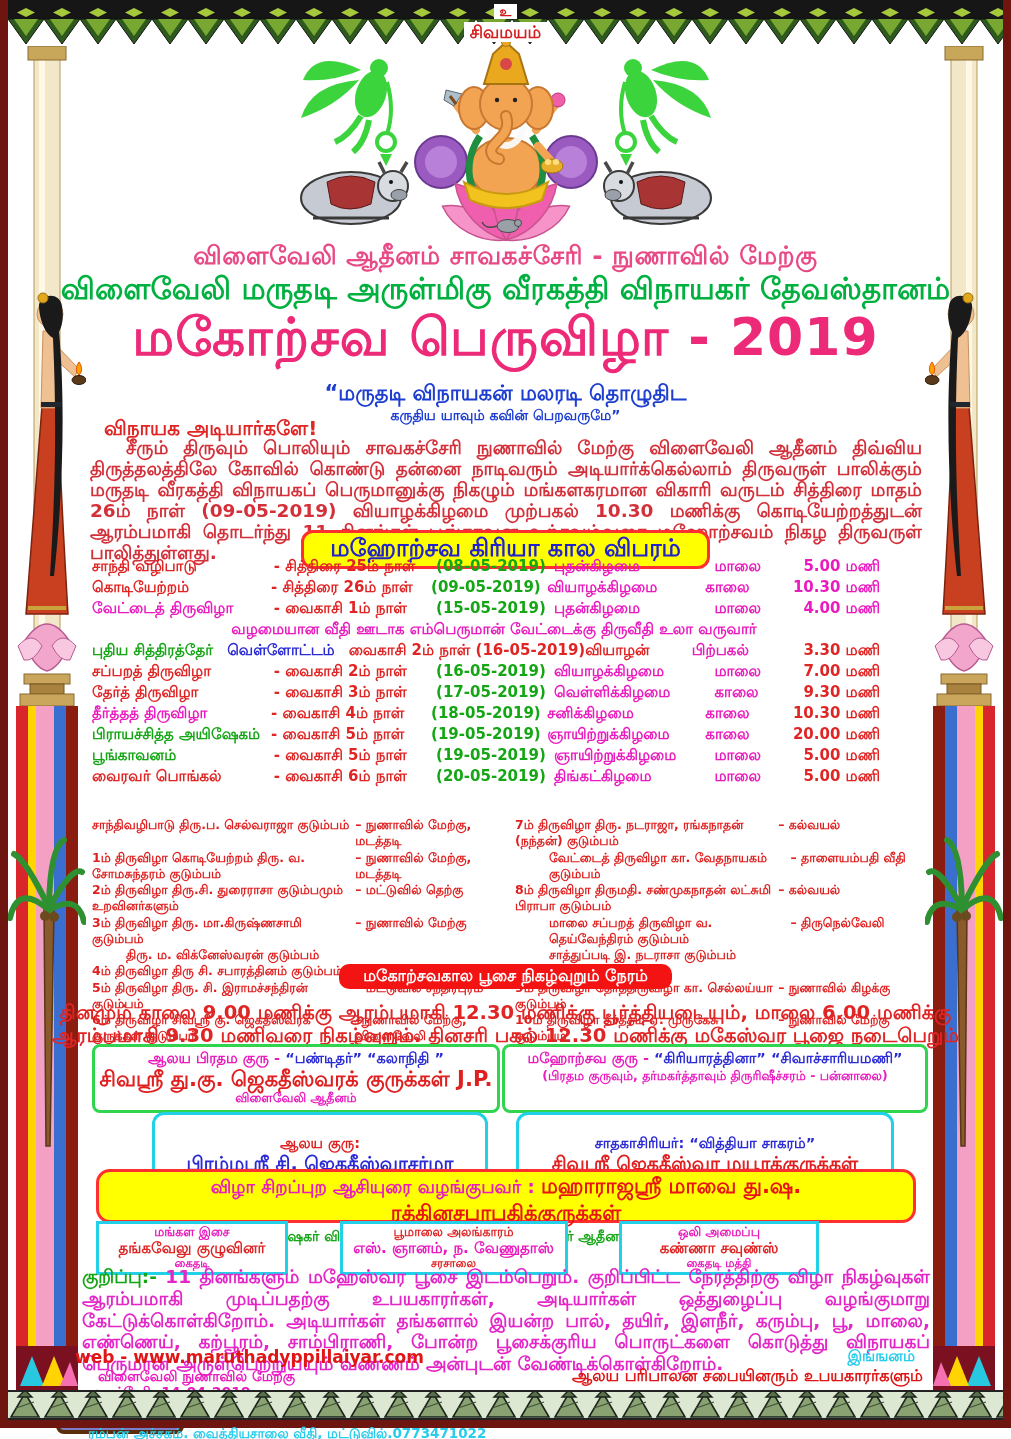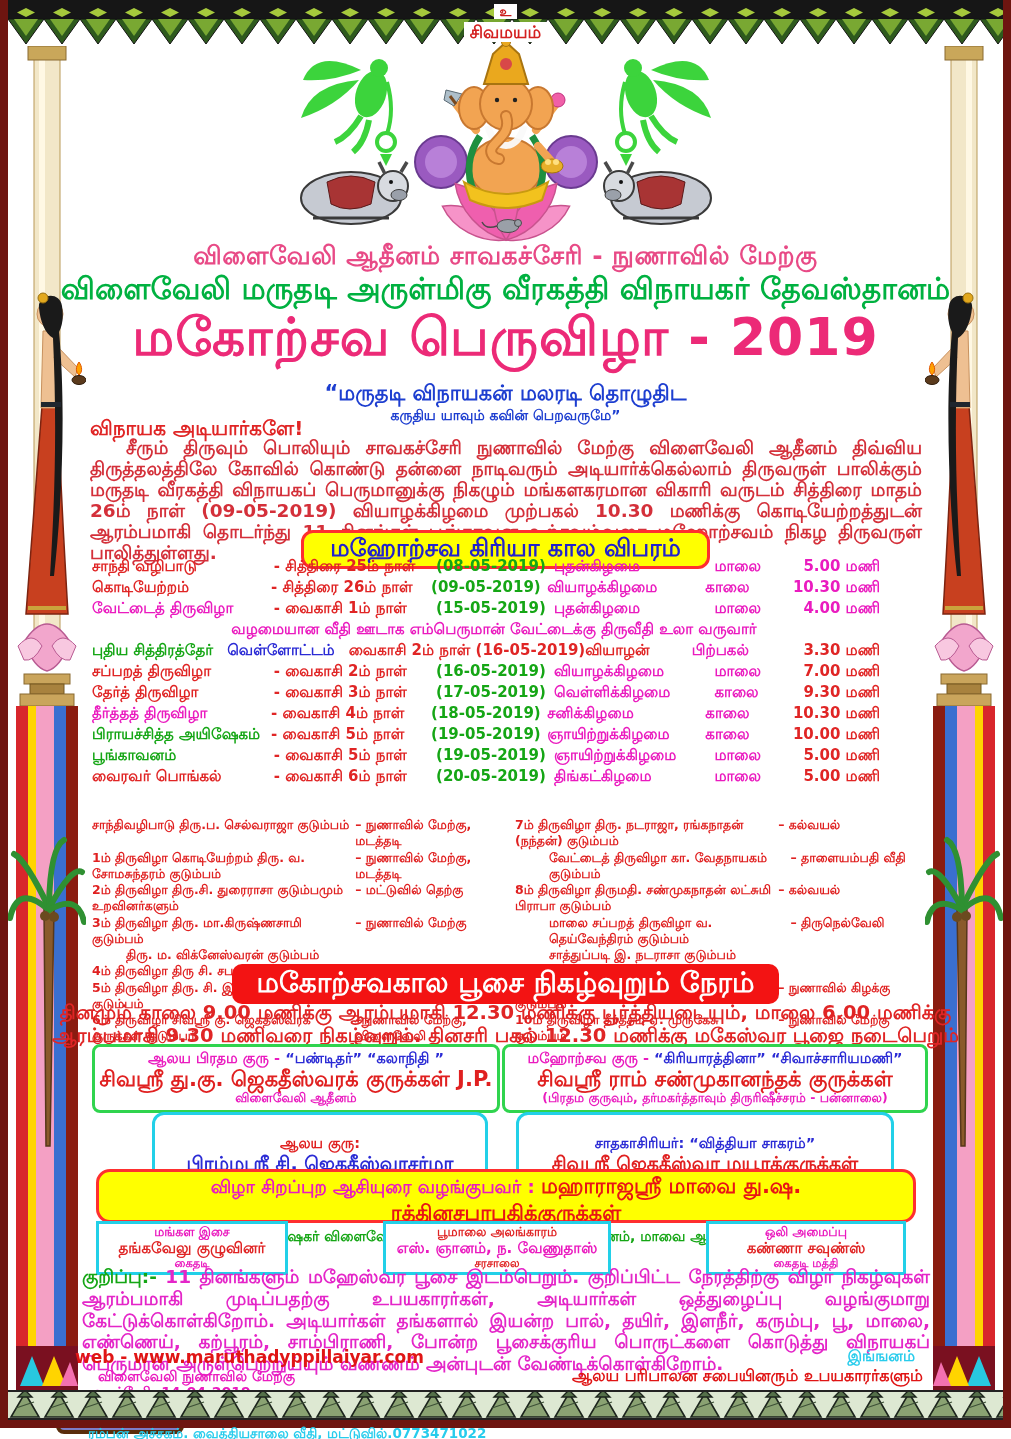--- a/index.html
+++ b/index.html
@@ -23,34 +23,34 @@
   .chip{background:#fff;padding:0 6px;z-index:6;}
   #om{top:1px;font-size:13px;color:#cc1a1a;}
   #sivamayam{top:22px;font-size:17px;color:#d42020;}
   
   #illustration{top:42px;left:0;right:0;text-align:center;}
   #h-line1{top:241px;font-size:25px;color:#e84a86;letter-spacing:.5px;}
   #h-line2{top:271px;font-size:30px;color:#00b140;}
   #h-title{top:307px;font-size:52px;color:#ec2a77;letter-spacing:1px;}
   #quote1{top:381px;font-size:21px;color:#1d3ed0;}
   #quote2{top:407px;font-size:14px;color:#1d3ed0;}
-  #salutation{top:416px;left:90px;font-size:20px;color:#e02525;}
+  #salutation{top:416px;left:104px;font-size:20px;color:#e02525;}
   #intro{top:437px;left:90px;width:832px;font-size:18.5px;line-height:21px;color:#d4303a;
          text-align:justify;text-indent:36px;font-weight:bold;}
   
   .bwrap{left:0;right:0;text-align:center;}
   .banner-yellow{display:inline-block;background:#ffff00;border:3px solid #ff2f2f;
       border-radius:12px;padding:1px 26px;font-weight:bold;}
   #sched-banner{top:530px;}
   #sched-banner .banner-yellow{font-size:24px;color:#2222cc;}
   #donor-banner{top:785px;}
   #donor-banner .banner-yellow{font-size:20px;color:#e02020;padding:0 20px;}
   #pooja-banner{top:964px;}
   .banner-red{display:inline-block;background:#f31313;border-radius:10px;padding:2px 24px;
-      font-weight:bold;font-size:28px;color:#ffffff;}
+      font-weight:bold;font-size:16px;color:#ffffff;}
   
   #schedule{top:557px;left:80px;width:828px;height:230px;display:flex;flex-direction:column;
             justify-content:space-between;font-weight:bold;font-size:15px;}
   .srow{display:flex;white-space:nowrap;}
   .srow .c1{width:188px;padding-left:12px;}
   .srow .c2{width:168px;}
   .srow .c3{width:122px;}
   .srow .c4{width:166px;}
   .srow .c5{width:92px;}
   .srow .c6{flex:1;text-align:right;padding-right:28px;}
@@ -86,21 +86,21 @@
   .gbox .sb,.cbox .sb{font-size:12.5px;font-weight:bold;}
   .mag{color:#ea1bbf;} .blu{color:#2b2bd5;} .red{color:#e02020;}
   
   #blessing{left:96px;top:1169px;width:814px;height:48px;background:#ffff00;
       border:3px solid #ff2f2f;border-radius:14px;text-align:center;}
   #blessing .l1{margin-top:2px;}
   #blessing .pre{font-size:18px;font-weight:bold;color:#ea1bbf;}
   #blessing .nm{font-size:21px;font-weight:bold;color:#e81515;}
   #blessing .sb{font-size:14px;font-weight:bold;color:#15a615;}
   
-  #services{top:1221px;left:96px;width:810px;display:flex;justify-content:space-between;gap:6px;}
+  #services{top:1221px;left:96px;width:723px;display:flex;justify-content:space-between;gap:6px;}
   .svc{border:3px solid #22d0e8;background:#fff;text-align:center;padding:1px 4px;}
   .svc:nth-child(1){width:178px;} .svc:nth-child(2){width:214px;}
   .svc:nth-child(3){width:186px;} .svc:nth-child(4){width:208px;}
   .svc .r{font-size:12.5px;font-weight:bold;line-height:1.15;}
   .svc .n{font-size:15px;font-weight:bold;line-height:1.2;}
   .svc .p{font-size:11.5px;font-weight:bold;line-height:1.15;}
   
   #note{top:1266px;left:82px;width:848px;font-size:18.5px;font-weight:bold;
         text-align:justify;line-height:1.18;color:#e425c8;}
   #note .lbl{color:#15a615;}
@@ -366,21 +366,21 @@
         <span class="c4" style="color: rgb(234, 27, 191);">சனிக்கிழமை</span>
         <span class="c5" style="color: rgb(234, 27, 191);">காலை</span>
         <span class="c6" style="color: rgb(224, 37, 37);">10.30 மணி</span>
       </div>
       <div class="srow">
         <span class="c1" style="color: rgb(21, 166, 21);">பிராயச்சித்த அயிஷேகம்</span>
         <span class="c2" style="color: rgb(224, 37, 37);">- வைகாசி 5ம் நாள்</span>
         <span class="c3" style="color: rgb(21, 166, 21);">(19-05-2019)</span>
         <span class="c4" style="color: rgb(234, 27, 191);">ஞாயிற்றுக்கிழமை</span>
         <span class="c5" style="color: rgb(234, 27, 191);">காலை</span>
-        <span class="c6" style="color: rgb(224, 37, 37);">10.00 மணி</span>
+        <span class="c6" style="color: rgb(224, 37, 37);">20.00 மணி</span>
       </div>
       <div class="srow">
         <span class="c1" style="color: rgb(21, 166, 21);">பூங்காவனம்</span>
         <span class="c2" style="color: rgb(224, 37, 37);">- வைகாசி 5ம் நாள்</span>
         <span class="c3" style="color: rgb(21, 166, 21);">(19-05-2019)</span>
         <span class="c4" style="color: rgb(234, 27, 191);">ஞாயிற்றுக்கிழமை</span>
         <span class="c5" style="color: rgb(234, 27, 191);">மாலை</span>
         <span class="c6" style="color: rgb(224, 37, 37);">5.00 மணி</span>
       </div>
       <div class="srow">
@@ -470,21 +470,20 @@
   <div class="abs ctr b" id="pooja1">தினமும் காலை 9.00 மணிக்கு ஆரம்பமாகி 12.30 மணிக்கு பூர்த்தியடையும், மாலை 6.00 மணிக்கு</div>
   <div class="abs ctr b" id="pooja2">ஆரம்பமாகி 9.30 மணிவரை நிகழ்வுறும். தினசரி பகல் 12.30 மணிக்கு மகேஸ்வர பூஜை நடைபெறும்</div>
 
   <div class="abs gbox" id="gbox1">
     <div class="l1"><span class="mag">ஆலய பிரதம குரு - </span><span class="blu">“பண்டிதர்” “கலாநிதி ”</span></div>
     <div class="nm">சிவஸ்ரீ து.கு. ஜெகதீஸ்வரக் குருக்கள் J.P.</div>
     <div class="sb mag">விளைவேலி ஆதீனம்</div>
   </div>
   <div class="abs gbox" id="gbox2">
     <div class="l1"><span class="mag">மஹோற்சவ குரு - </span><span class="blu">“கிரியாரத்தினா” “சிவாச்சாரியமணி”</span></div>
-    <div class="nm">சிவஸ்ரீ ராம் சண்முகானந்தக் குருக்கள்</div>
     <div class="sb mag">(பிரதம குருவும், தர்மகர்த்தாவும் திருரிஷீச்சரம் - பன்னாலை)</div>
   </div>
   <div class="abs cbox" id="cbox1">
     <div class="l1 red">ஆலய குரு:</div>
     <div class="nm blu">பிரம்மஸ்ரீ சி. ஜெகதீஸ்வரசர்மா</div>
     <div class="sb red">சாவகச்சேரி</div>
   </div>
   <div class="abs cbox" id="cbox2">
     <div class="l1 blu">சாதகாசிரியர்: “வித்தியா சாகரம்”</div>
     <div class="nm red">சிவஸ்ரீ ஜெகதீஸ்வர மயூரக்குருக்கள்</div>

